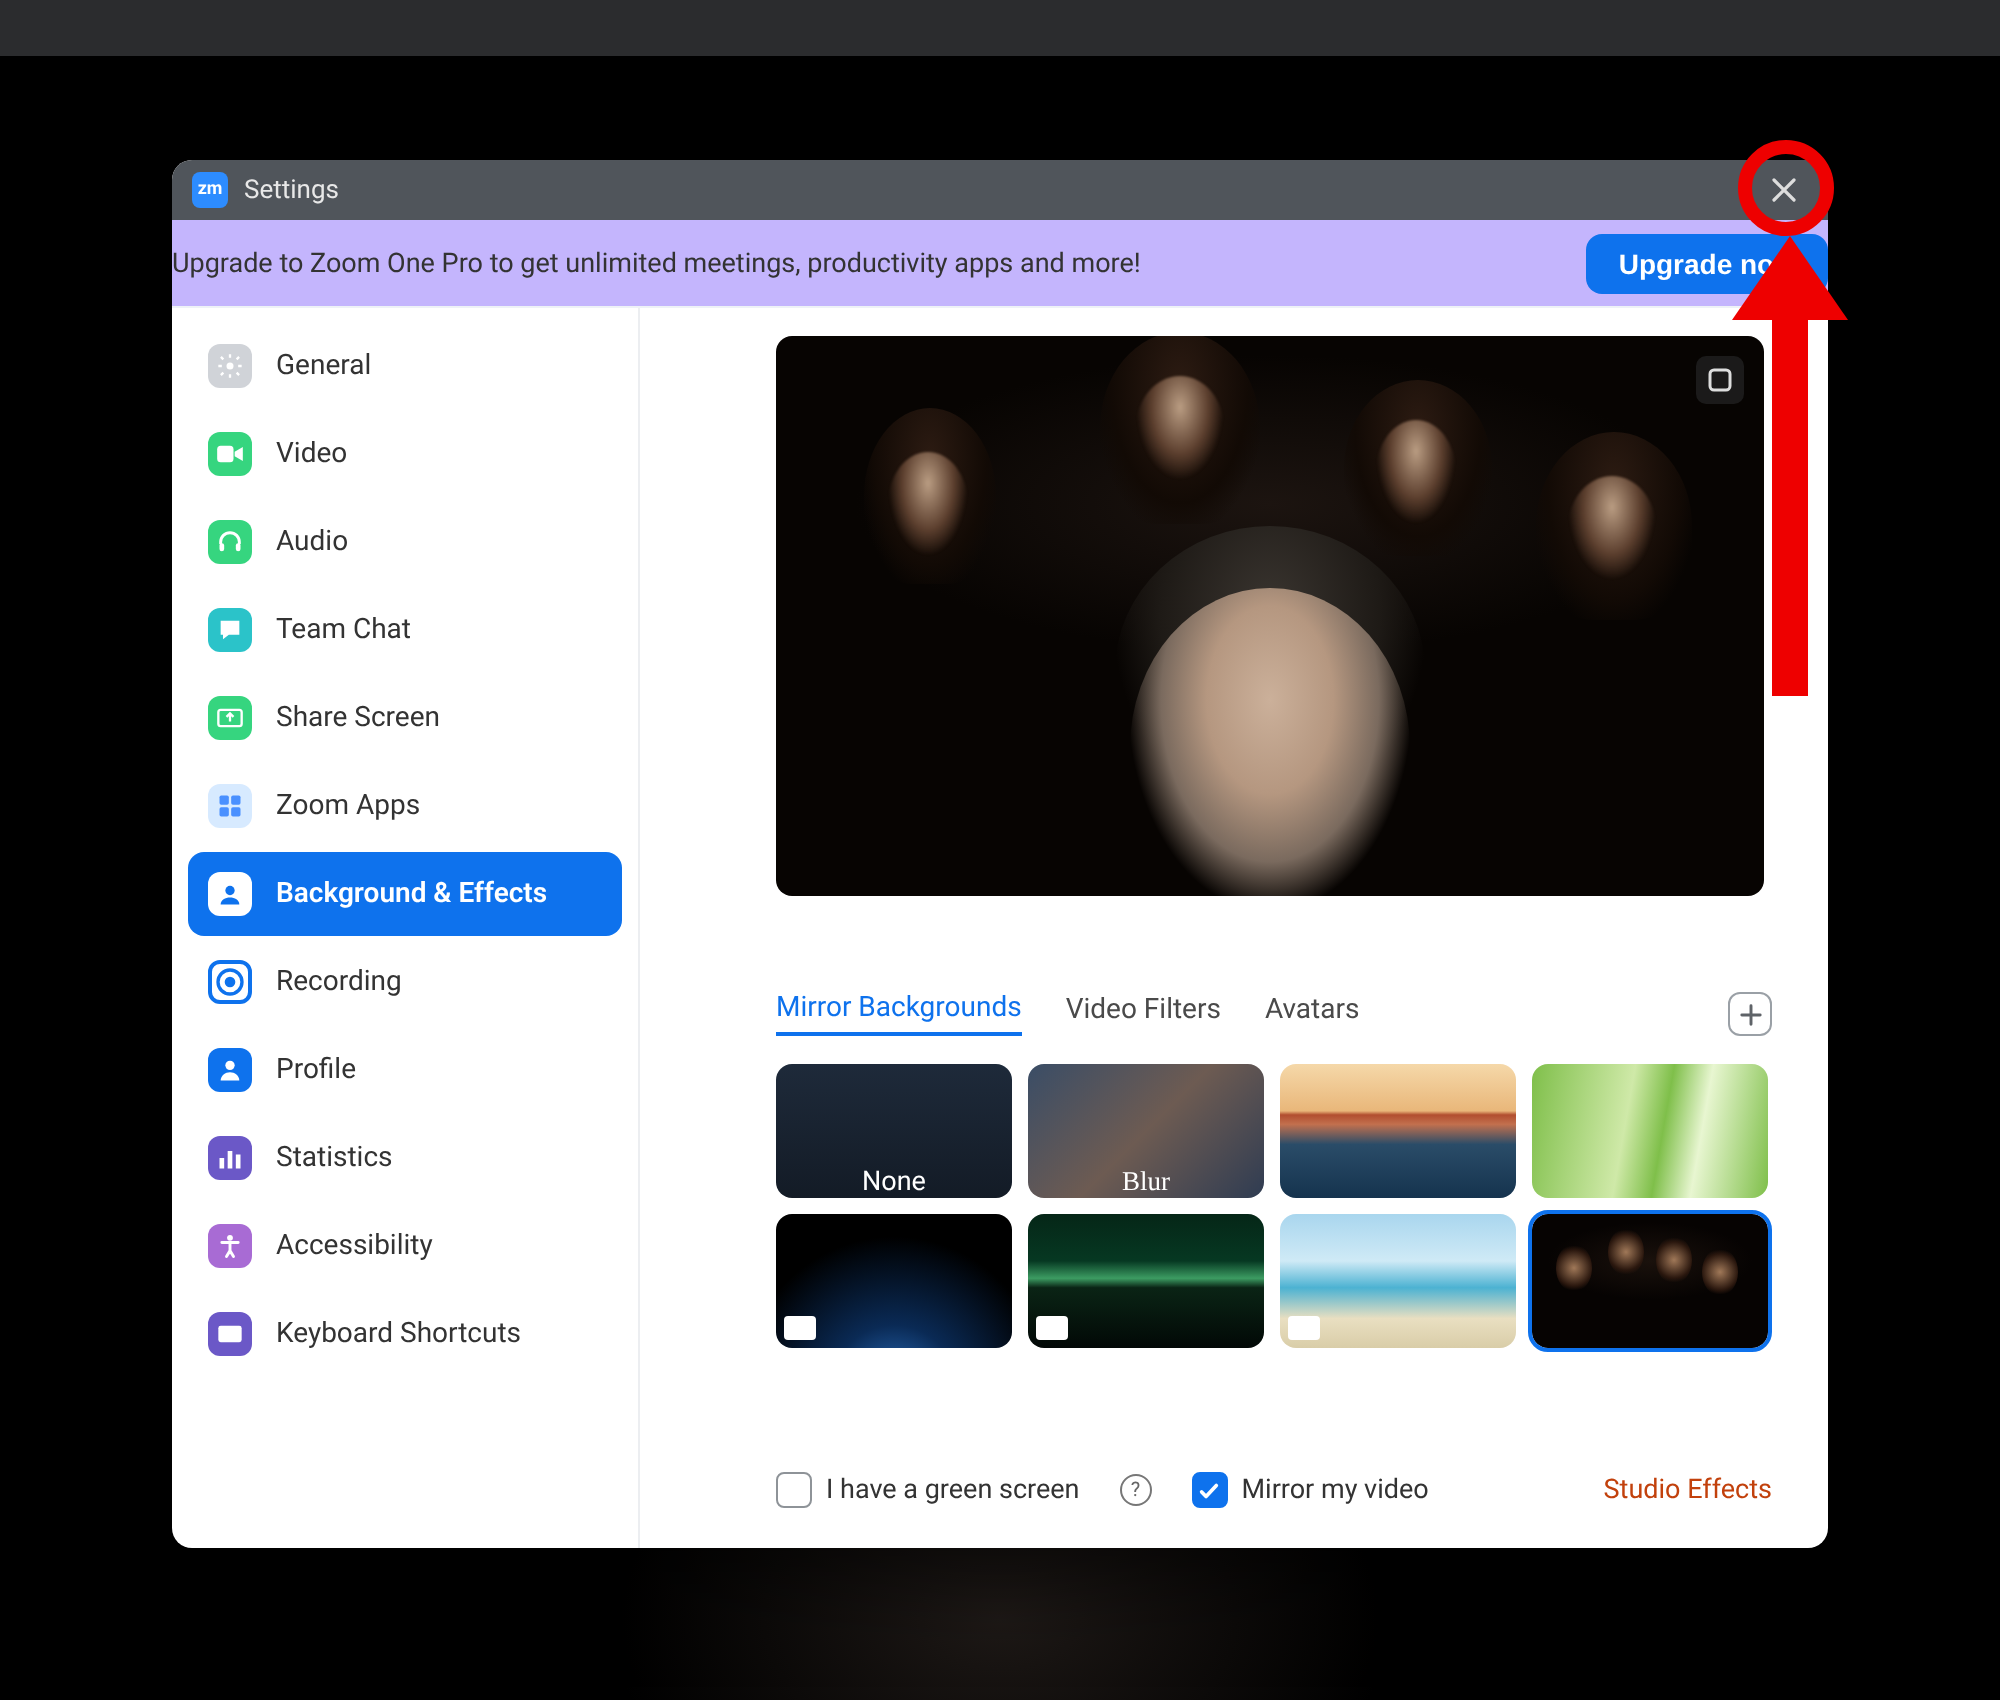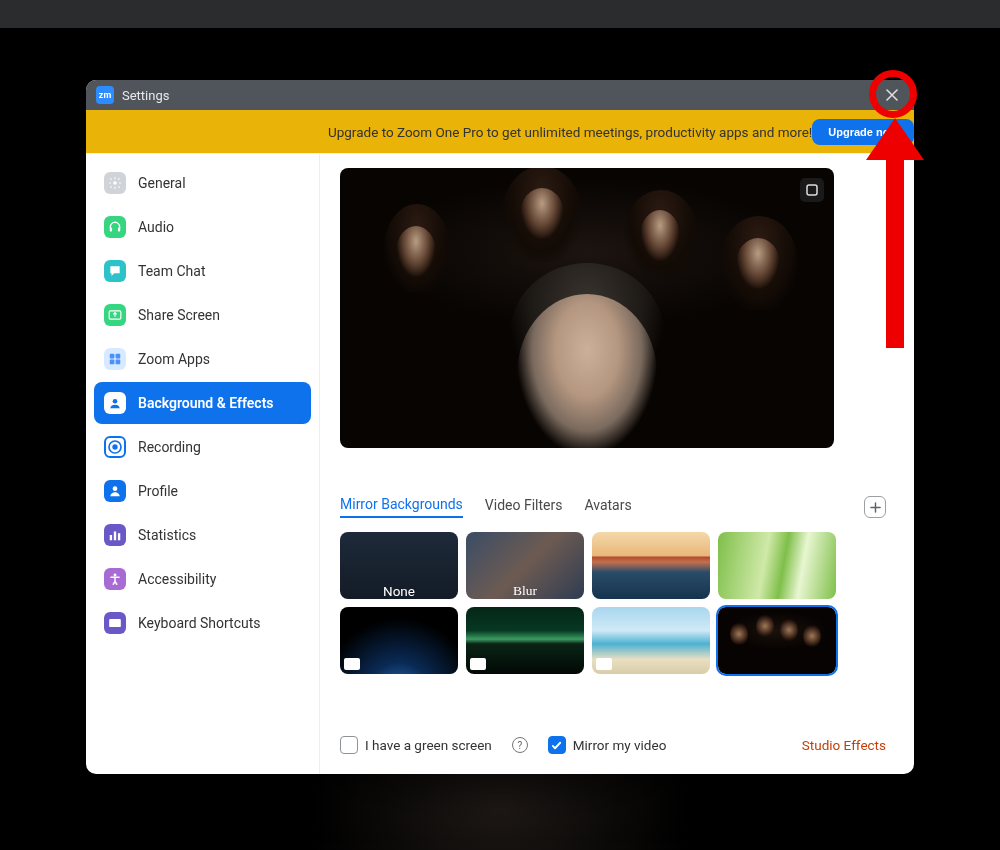--- a/index.html
+++ b/index.html
@@ -41,32 +41,32 @@
     display: flex; align-items: center; justify-content: center;
     margin-right: 8px;
   }
   .modal-close {
     margin-left: auto; width: 24px; height: 24px;
     display: flex; align-items: center; justify-content: center;
     color: #ddd; cursor: pointer; border-radius: 4px;
   }
 
   .upgrade-banner {
-    height: 44px; background: #eab308;
-    display: flex; align-items: center; justify-content: flex-end;
+    height: 44px; background: #c4b5fd;
+    display: flex; align-items: center; justify-content: space-between;
     font-size: 13.5px; color: #333;
     border-bottom: 1px solid #eef2f7;
   }
   .upgrade-btn {
     background: #0e72ed; color: #fff; border: none;
-    padding: 7px 16px; border-radius: 8px; font-size: 11px;
+    padding: 7px 16px; border-radius: 8px; font-size: 14px;
     font-weight: 600; cursor: pointer;
   }
 
-  .modal-body { flex: 1; display: flex; }
+  .modal-body { flex: 1; display: flex; gap: 48px; }
 
   .sidebar {
     width: 234px; border-right: 1px solid #eceef1;
     padding: 8px 8px;
   }
   .nav-item {
     display: flex; align-items: center; gap: 12px;
     padding: 10px 10px; border-radius: 8px;
     font-size: 14px; color: #333; cursor: pointer;
     margin-bottom: 2px;
@@ -197,20 +197,29 @@
   <div class="modal-body">
     <div class="sidebar" id="sidebar">
         <div class="nav-item">
           <span class="nav-icon" style="background: rgb(208, 211, 216); color: rgb(255, 255, 255);">
             <svg width="14" height="14" viewBox="0 0 24 24">
               <circle cx="12" cy="12" r="3" fill="currentColor"></circle>
               <path d="M12 2v3M12 19v3M4.2 4.2l2.1 2.1M17.7 17.7l2.1 2.1M2 12h3M19 12h3M4.2 19.8l2.1-2.1M17.7 6.3l2.1-2.1" stroke="currentColor" stroke-width="2"></path>
             </svg>
           </span>
           <span>General</span>
+        </div>
+        <div class="nav-item">
+          <span class="nav-icon" style="background: rgb(54, 213, 127); color: rgb(255, 255, 255);">
+            <svg width="14" height="12" viewBox="0 0 24 20">
+              <rect x="1" y="3" width="14" height="14" rx="3" fill="currentColor"></rect>
+              <path d="M16 8l7-4v12l-7-4z" fill="currentColor"></path>
+            </svg>
+          </span>
+          <span>Video</span>
         </div>
         <div class="nav-item">
           <span class="nav-icon" style="background: rgb(54, 213, 127); color: rgb(255, 255, 255);">
             <svg width="14" height="14" viewBox="0 0 24 24">
               <path d="M4 14v-2a8 8 0 0116 0v2" fill="none" stroke="currentColor" stroke-width="2.5"></path>
               <rect x="3" y="13" width="4" height="7" rx="2" fill="currentColor"></rect>
               <rect x="17" y="13" width="4" height="7" rx="2" fill="currentColor"></rect>
             </svg>
           </span>
           <span>Audio</span>

